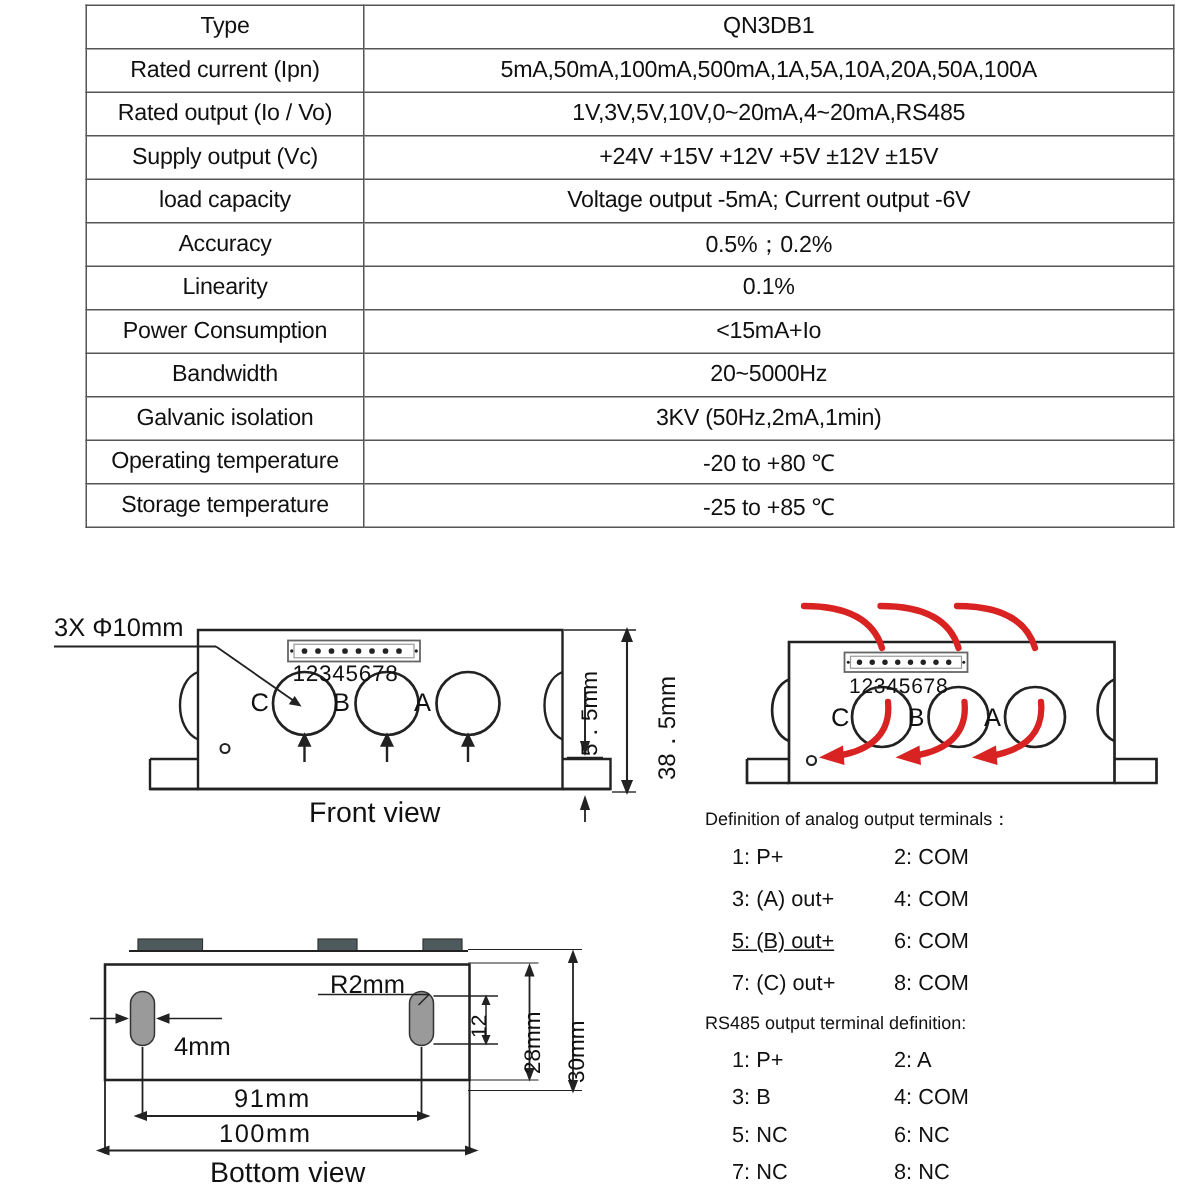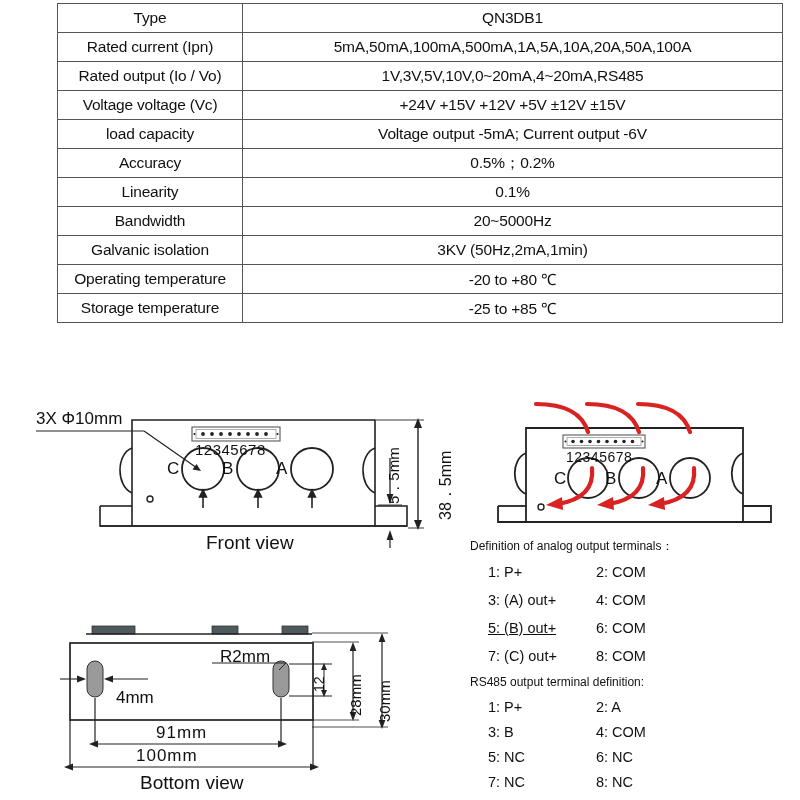--- a/index.html
+++ b/index.html
@@ -74,34 +74,38 @@
       </tr>
       <tr>
         <td class="k">Rated current (Ipn)</td>
         <td class="v">5mA,50mA,100mA,500mA,1A,5A,10A,20A,50A,100A</td>
       </tr>
       <tr>
         <td class="k">Rated output (Io / Vo)</td>
         <td class="v">1V,3V,5V,10V,0~20mA,4~20mA,RS485</td>
       </tr>
       <tr>
-        <td class="k">Voltage voltage (Vc)</td>
+        <td class="k">Supply output (Vc)</td>
         <td class="v">+24V +15V +12V +5V ±12V ±15V</td>
       </tr>
       <tr>
         <td class="k">load capacity</td>
         <td class="v">Voltage output -5mA; Current output -6V</td>
       </tr>
       <tr>
         <td class="k">Accuracy</td>
         <td class="v">0.5%；0.2%</td>
       </tr>
       <tr>
         <td class="k">Linearity</td>
         <td class="v">0.1%</td>
+      </tr>
+      <tr>
+        <td class="k">Power Consumption</td>
+        <td class="v">&lt;15mA+Io</td>
       </tr>
       <tr>
         <td class="k">Bandwidth</td>
         <td class="v">20~5000Hz</td>
       </tr>
       <tr>
         <td class="k">Galvanic isolation</td>
         <td class="v">3KV (50Hz,2mA,1min)</td>
       </tr>
       <tr>
@@ -405,18 +409,18 @@
     </svg>
 
     <div class="lbl big" style="left:56px;top:57px;margin-top:20px;">4mm</div>
     <div class="lbl big" style="left:160px;top:36px;">R2mm</div>
 
     <div class="vlbl" style="left:252px;top:80px;font-size:14px;">12</div>
     <div class="vlbl" style="left:288px;top:104px;font-size:15px;">28mm</div>
     <div class="vlbl" style="left:317px;top:110px;font-size:15px;">30mm</div>
 
     <div class="lbl big" style="left:96px;top:112px;letter-spacing:1px;">91mm</div>
-    <div class="lbl big" style="left:76px;top:135px;letter-spacing:1px;">100mm</div>
+    <div class="lbl big" style="left:86px;top:135px;letter-spacing:1px;">100mm</div>
 
     <div class="caption" style="left:80px;top:160px;">Bottom view</div>
   </div>
 
 </div>
 
 </body></html>

